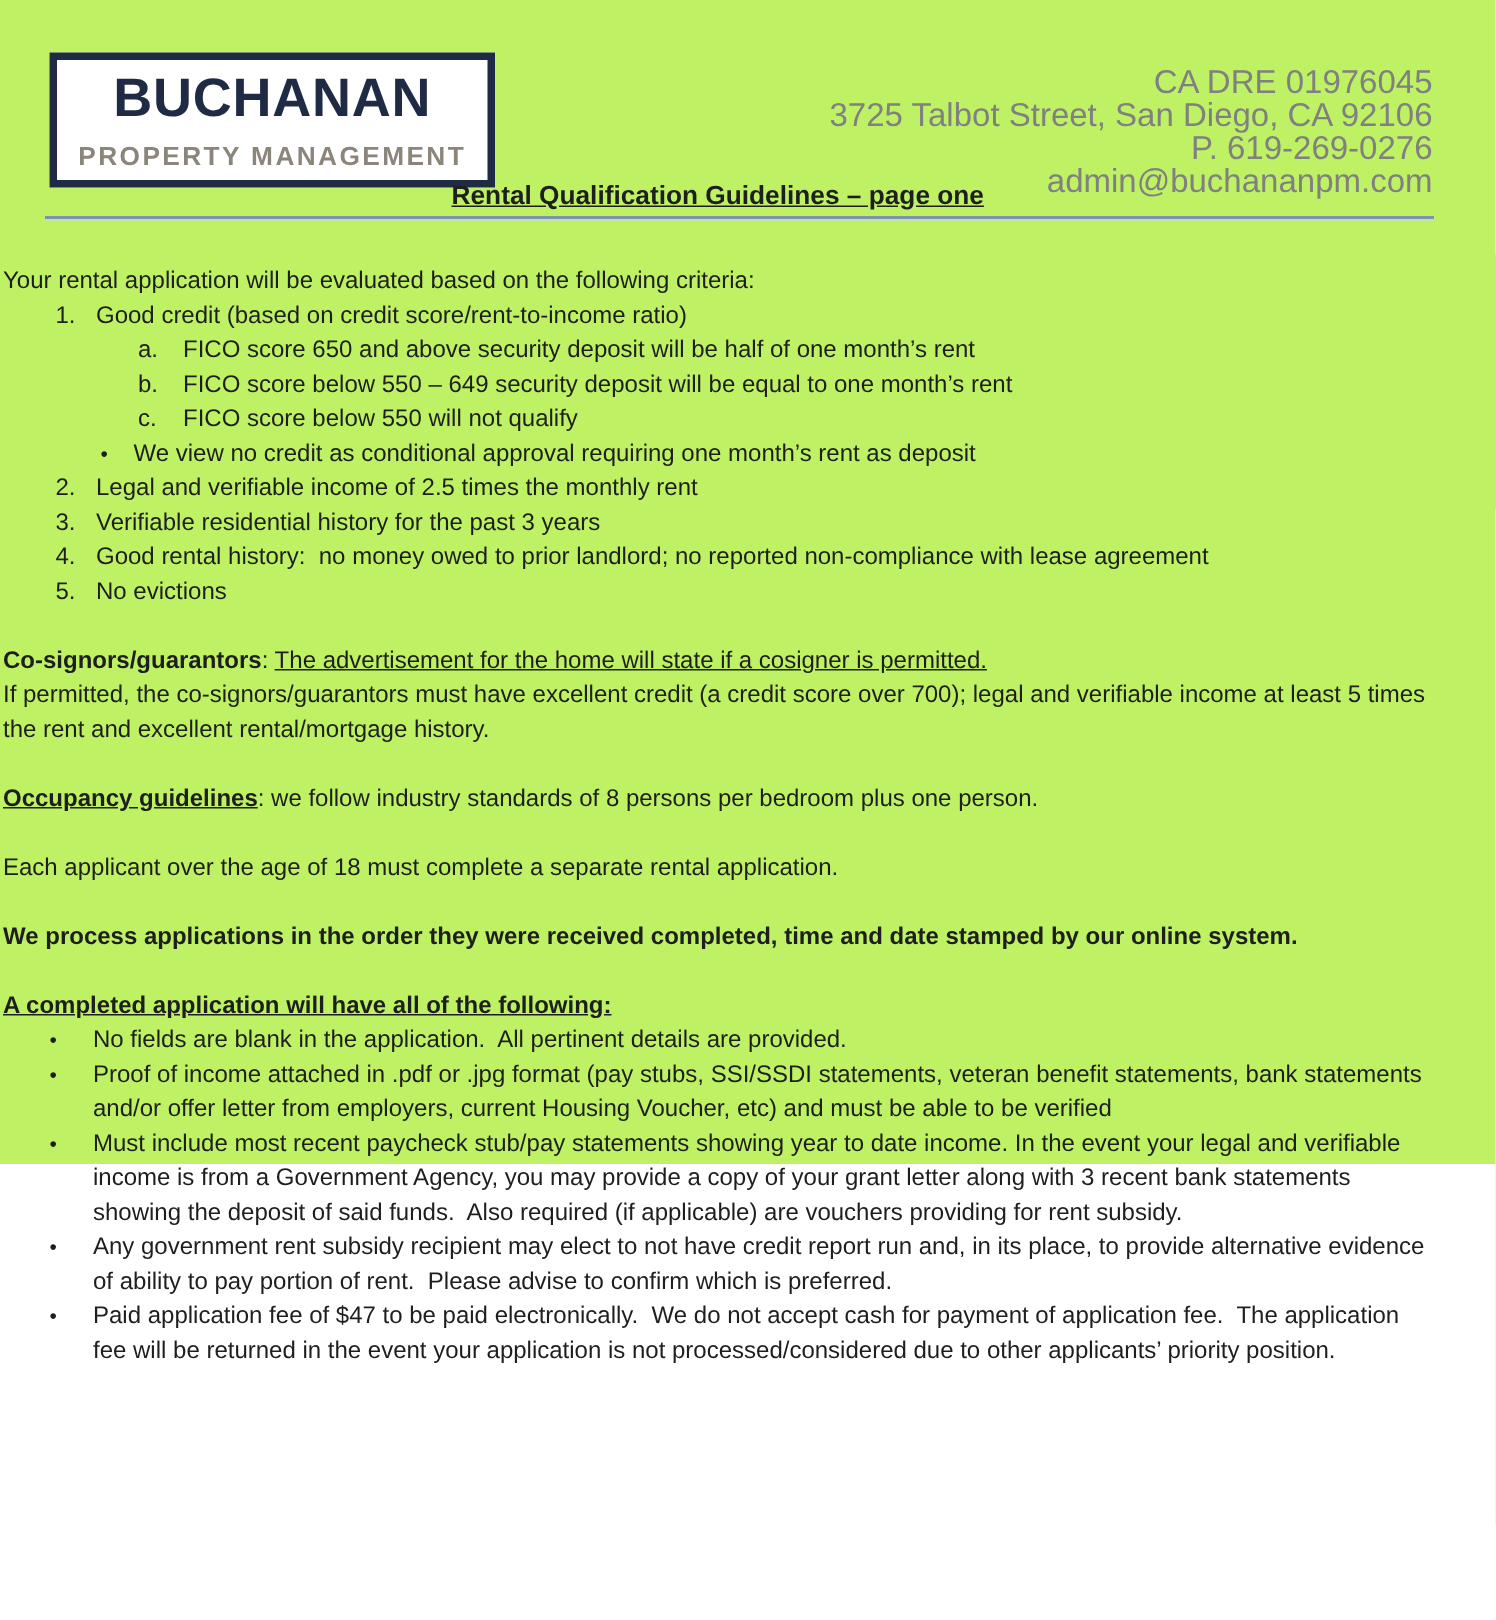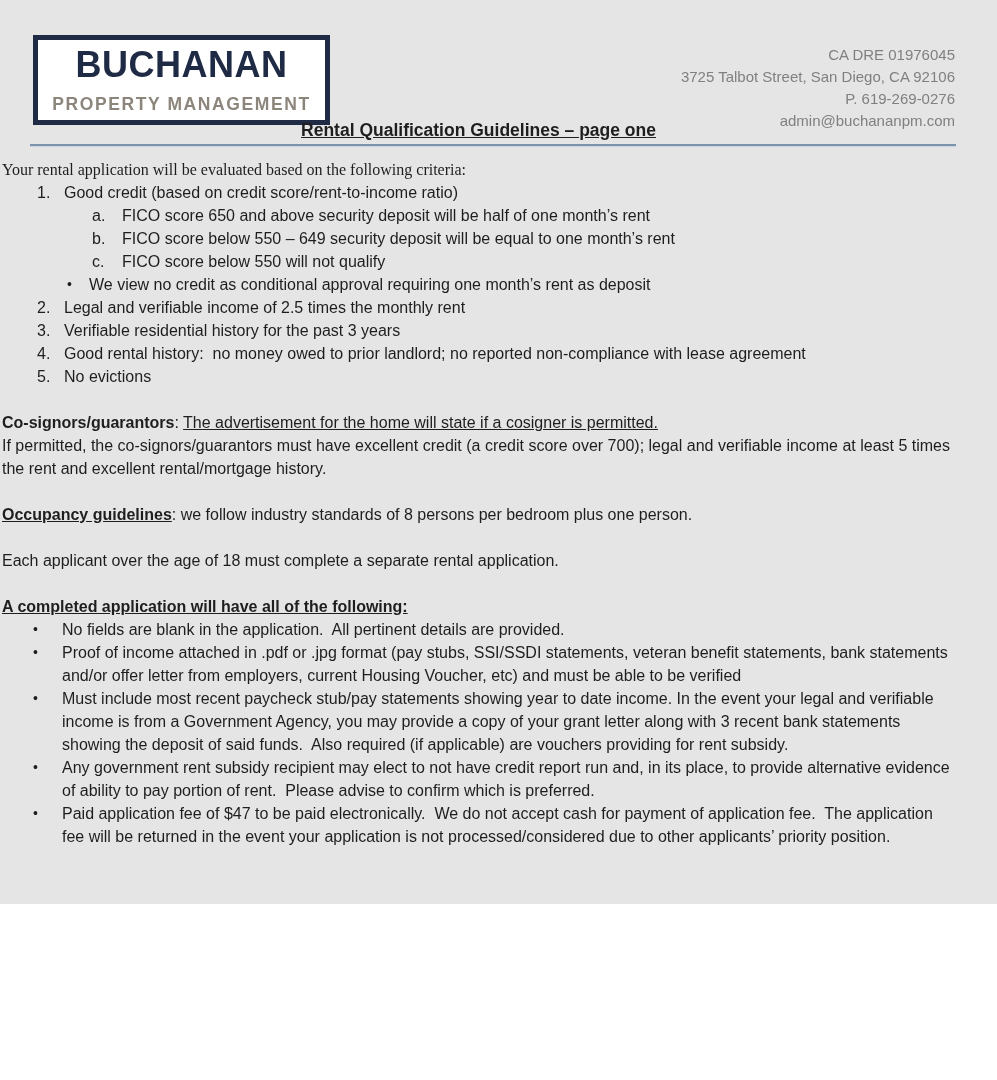--- a/index.html
+++ b/index.html
@@ -6,60 +6,60 @@
   html, body { background: #ffffff; }
   body {
     width: 997px; height: 1080px;
     font-family: "Liberation Sans", sans-serif;
     color: #1e1e1e;
     font-size: 16px;
     line-height: 23px;
     position: relative;
     overflow: hidden;
   }
-  .page { position: relative; width: 997px; height: 904px; background:#e5e5e5; }
+  .page { position: relative; width: 997px; height: 776px; background:#bef264; }
 
   
   .letterhead { position: absolute; top: 0; left: 0; right: 0; height: 160px; }
   .logo-box {
     position: absolute; left: 33px; top: 35px;
     width: 297px; height: 90px;
     border: 5px solid #1f2a44;
     background: #fff;
     display: flex; flex-direction: column; align-items: center; justify-content: center;
   }
   .logo-name {
     color: #1f2a44; font-weight: bold; font-size: 36px; line-height: 36px;
     letter-spacing: 0.5px; white-space: nowrap;
   }
   .logo-tagline {
     color: #8c857c; font-weight: bold; font-size: 17.5px; line-height: 19px;
     letter-spacing: 1.6px; white-space: nowrap; margin-top: 12px;
   }
   .contact {
     position: absolute; top: 44px; right: 42px;
-    text-align: right; color: #808080; font-size: 15px; line-height: 22px;
+    text-align: right; color: #808080; font-size: 22px; line-height: 22px;
   }
   .rule {
     position: absolute; top: 144px; left: 30px; right: 41px;
     height: 0;
     border-top: 2px solid #7b93ad;
     border-bottom: 1px solid #c9d5e2;
   }
 
   
   main { position: absolute; top: 0; left: 0; right: 0; padding: 0 42px 0 2px; }
   .title {
     margin-top: 119px; text-align: center;
     font-size: 17.5px; font-weight: bold; line-height: 23px;
   }
   .u { text-decoration: underline; }
   .txt, .marker, p span, p b { white-space: pre-wrap; }
 
-  .intro { margin-top: 16px; font-family: Liberation Serif, serif; }
+  .intro { margin-top: 34px; }
 
   .row { display: flex; align-items: flex-start; }
   .row .marker { flex: 0 0 auto; }
   .row .txt { flex: 1 1 auto; }
   .lvl1 .marker { margin-left: 35px; width: 27px; }
   .lvl2 .marker { margin-left: 90px; width: 30px; }
   .lvlb .marker { margin-left: 65px; width: 22px; font-size: 14px; }
   .blt  .marker { margin-left: 31px; width: 29px; font-size: 14px; }
 
   .para { margin-top: 23px; }
@@ -134,20 +134,23 @@
     </p>
 
     <p class="para">
       <b class="u">Occupancy guidelines</b><span>: we follow industry standards of 8 persons per bedroom plus one person.</span>
     </p>
 
     <p class="para">
       <span>Each applicant over the age of 18 must complete a separate rental application.</span>
     </p>
 
+    <p class="para bold">
+      <span>We process applications in the order they were received completed, time and date stamped by our online system.</span>
+    </p>
 
     <p class="para">
       <b class="u">A completed application will have all of the following:</b>
     </p>
 
     <div class="row blt">
       <span class="marker">•</span>
       <span class="txt">No fields are blank in the application.  All pertinent details are provided.</span>
     </div>
     <div class="row blt">

